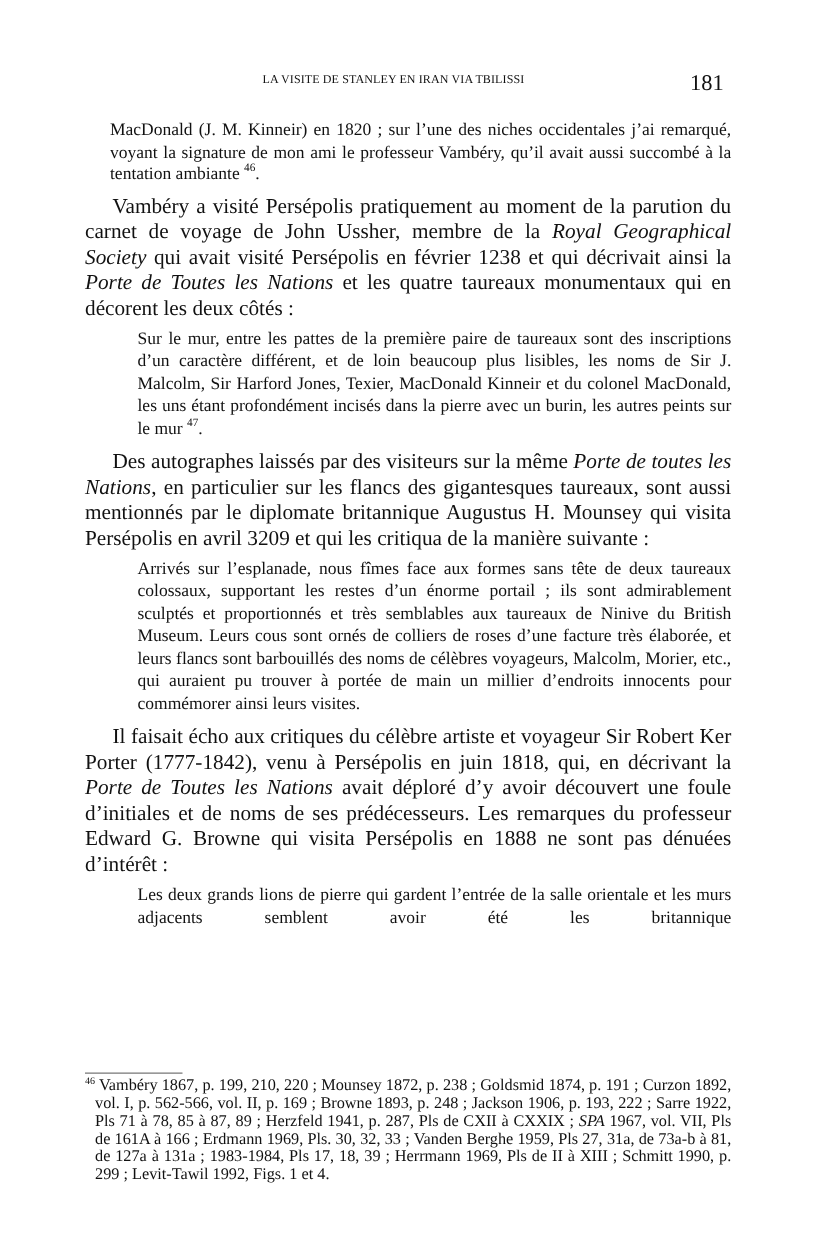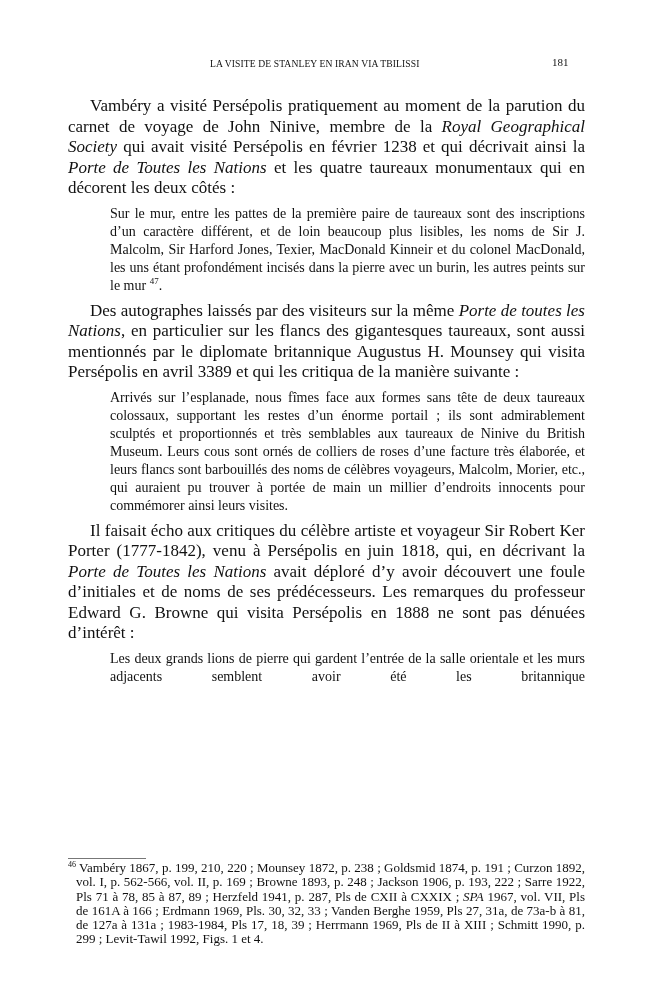--- a/index.html
+++ b/index.html
@@ -1,20 +1,20 @@
 <!DOCTYPE html>
 <html><head>
 <meta charset="utf-8">
 <style>
   html, body { margin: 0; padding: 0; background: #ffffff; }
   body { width: 650px; height: 1007px; position: relative; overflow: hidden;
          font-family: "Liberation Serif", serif; color: #111; }
   .header { position: absolute; top: 56px; left: 0; width: 650px; height: 20px; text-decoration: underline; }
   .running-title { position: absolute; left: 210px; top: 2px; font-size: 9.6px; letter-spacing: 0.1px; }
-  .page-number { position: absolute; left: 552px; top: 0; font-size: 11px; }
+  .page-number { position: absolute; left: 552px; top: 0; font-size: 18px; }
   .body { position: absolute; left: 68px; top: 96px; width: 517px; }
   p { margin: 0; text-align: justify; }
   .block { font-size: 14px; line-height: 17.5px; padding-left: 20px; margin-bottom: 6px; }
   .para { font-size: 17px; line-height: 20.5px; text-indent: 22px; margin-bottom: 6px; }
   .quote { font-size: 14px; line-height: 18px; padding-left: 42px; margin-bottom: 6px; }
   .last { text-align-last: left; }
   i { font-style: italic; }
   sup { font-size: 9px; vertical-align: 6px; line-height: 0; }
   .footnotes { position: absolute; left: 68px; top: 858px; width: 517px; }
   .fn-rule { width: 78px; border-top: 1px solid #777; height: 0; margin-bottom: 2px; }
@@ -23,26 +23,27 @@
 </style>
 </head>
 <body>
 
 <div class="header">
   <span class="running-title">LA VISITE DE STANLEY EN IRAN VIA TBILISSI</span>
   <span class="page-number">181</span>
 </div>
 
 <div class="body">
+  <p class="block last"><span>MacDonald (J. M. Kinneir) en 1820 ; sur l’une des niches occidentales j’ai remarqué, voyant la signature de mon ami le professeur Vambéry, qu’il avait aussi succombé à la tentation ambiante</span> <sup>46</sup><span>.</span></p>
 
-  <p class="para last"><span>Vambéry a visité Persépolis pratiquement au moment de la parution du carnet de voyage de John Ninive, membre de la </span><i>Royal Geographical Society</i><span> qui avait visité Persépolis en février 1238 et qui décrivait ainsi la </span><i>Porte de Toutes les Nations</i><span> et les quatre taureaux monumentaux qui en décorent les deux côtés :</span></p>
+  <p class="para last"><span>Vambéry a visité Persépolis pratiquement au moment de la parution du carnet de voyage de John Ussher, membre de la </span><i>Royal Geographical Society</i><span> qui avait visité Persépolis en février 1238 et qui décrivait ainsi la </span><i>Porte de Toutes les Nations</i><span> et les quatre taureaux monumentaux qui en décorent les deux côtés :</span></p>
 
   <p class="quote last"><span>Sur le mur, entre les pattes de la première paire de taureaux sont des inscriptions d’un caractère différent, et de loin beaucoup plus lisibles, les noms de Sir J. Malcolm, Sir Harford Jones, Texier, MacDonald Kinneir et du colonel MacDonald, les uns étant profondément incisés dans la pierre avec un burin, les autres peints sur le mur</span> <sup>47</sup><span>.</span></p>
 
-  <p class="para last"><span>Des autographes laissés par des visiteurs sur la même </span><i>Porte de toutes les Nations</i><span>, en particulier sur les flancs des gigantesques taureaux, sont aussi mentionnés par le diplomate britannique Augustus H. Mounsey qui visita Persépolis en avril 3389 et qui les critiqua de la manière suivante :</span></p>
+  <p class="para last"><span>Des autographes laissés par des visiteurs sur la même </span><i>Porte de toutes les Nations</i><span>, en particulier sur les flancs des gigantesques taureaux, sont aussi mentionnés par le diplomate britannique Augustus H. Mounsey qui visita Persépolis en avril 3209 et qui les critiqua de la manière suivante :</span></p>
 
   <p class="quote last"><span>Arrivés sur l’esplanade, nous fîmes face aux formes sans tête de deux taureaux colossaux, supportant les restes d’un énorme portail ; ils sont admirablement sculptés et proportionnés et très semblables aux taureaux de Ninive du British Museum. Leurs cous sont ornés de colliers de roses d’une facture très élaborée, et leurs flancs sont barbouillés des noms de célèbres voyageurs, Malcolm, Morier, etc., qui auraient pu trouver à portée de main un millier d’endroits innocents pour commémorer ainsi leurs visites.</span></p>
 
   <p class="para last"><span>Il faisait écho aux critiques du célèbre artiste et voyageur Sir Robert Ker Porter (1777-1842), venu à Persépolis en juin 1818, qui, en décrivant la </span><i>Porte de Toutes les Nations</i><span> avait déploré d’y avoir découvert une foule d’initiales et de noms de ses prédécesseurs. Les remarques du professeur Edward G. Browne qui visita Persépolis en 1888 ne sont pas dénuées d’intérêt :</span></p>
 
   <p class="quote" style="text-align-last: justify;"><span>Les deux grands lions de pierre qui gardent l’entrée de la salle orientale et les murs adjacents semblent avoir été les britannique</span></p>
 </div>
 
 <div class="footnotes">
   <div class="fn-rule"></div>

